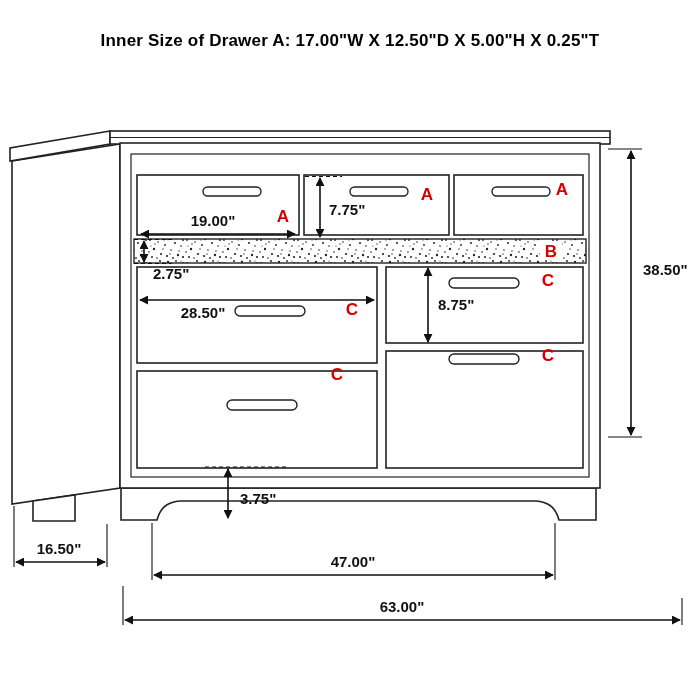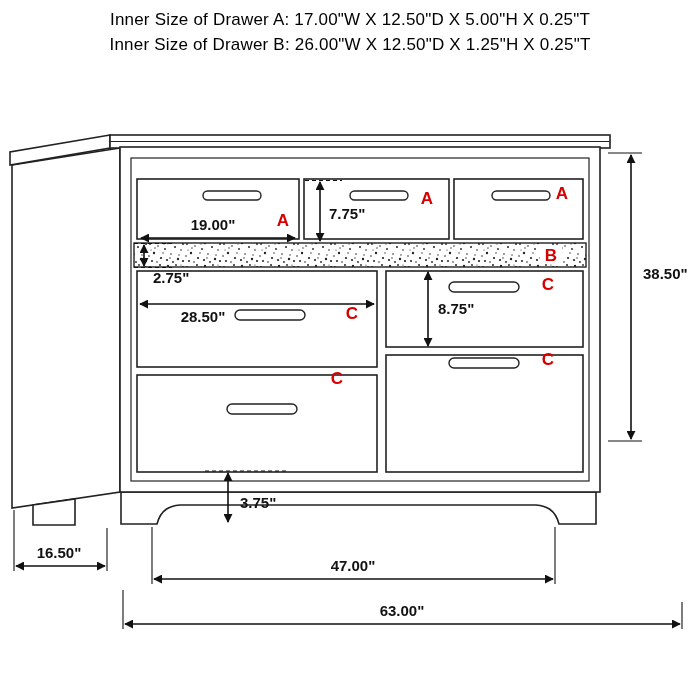--- a/index.html
+++ b/index.html
@@ -1,34 +1,33 @@
 <!DOCTYPE html>
 <html><head>
 <meta charset="utf-8">
 <style>
   html,body { margin:0; padding:0; background:#ffffff; }
   body { width:700px; height:700px; overflow:hidden; font-family:"Liberation Sans", sans-serif; }
-  .header { padding-top:7px; text-align:center; font-weight:normal; font-size:17px; line-height:25px; color:#000; letter-spacing:0.2px; }
+  .header { padding-top:28px; text-align:center; font-weight:bold; font-size:17px; line-height:25px; color:#000; letter-spacing:0.2px; }
   .diagram-wrap { width:700px; height:600px; }
   svg text { font-family:"Liberation Sans", sans-serif; font-weight:bold; }
   .dim-text { font-size:15px; fill:#111; }
   .red-letter { font-size:17px; }
   .outline { fill:#ffffff; stroke:#222; stroke-width:1.6; }
   .thin { fill:none; stroke:#222; stroke-width:1.2; }
   .dimline { stroke:#111; stroke-width:1.6; fill:none; }
   .extline { stroke:#111; stroke-width:1.1; fill:none; }
   .dashline { stroke:#111; stroke-width:1.1; fill:none; stroke-dasharray:4 3; }
   .handle { fill:#ffffff; stroke:#222; stroke-width:1.4; }
 </style>
 </head>
 <body>
 
 <div class="header">
   <div>Inner Size of Drawer A: 17.00"W X 12.50"D X 5.00"H X 0.25"T</div>
-  <div>Inner Size of Drawer B: 26.00"W X 12.50"D X 1.25"H X 0.25"T</div>
 </div>
 
 <div class="diagram-wrap">
 <svg width="700" height="600" viewBox="0 0 700 600">
   <defs>
     <marker id="arr" viewBox="0 0 10 10" refX="9" refY="5" markerWidth="9" markerHeight="9" markerUnits="userSpaceOnUse" orient="auto-start-reverse">
       <path d="M0,0 L10,5 L0,10 Z" fill="#111"></path>
     </marker>
     <pattern id="speckle" width="37" height="23" patternUnits="userSpaceOnUse">
       <circle cx="2" cy="3" r="0.9" fill="#222"></circle>

